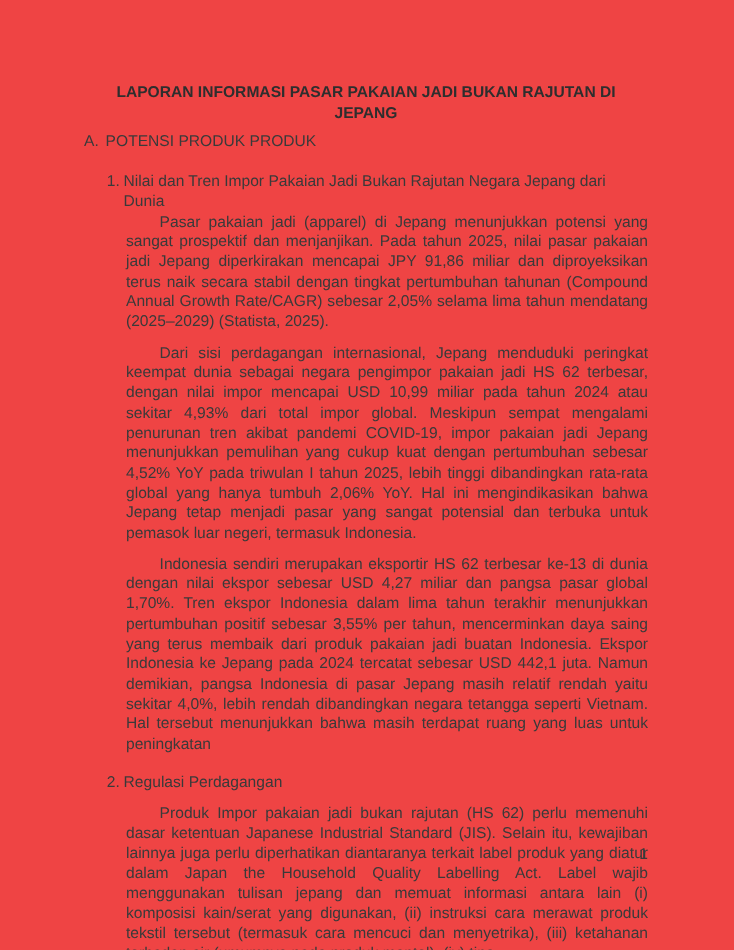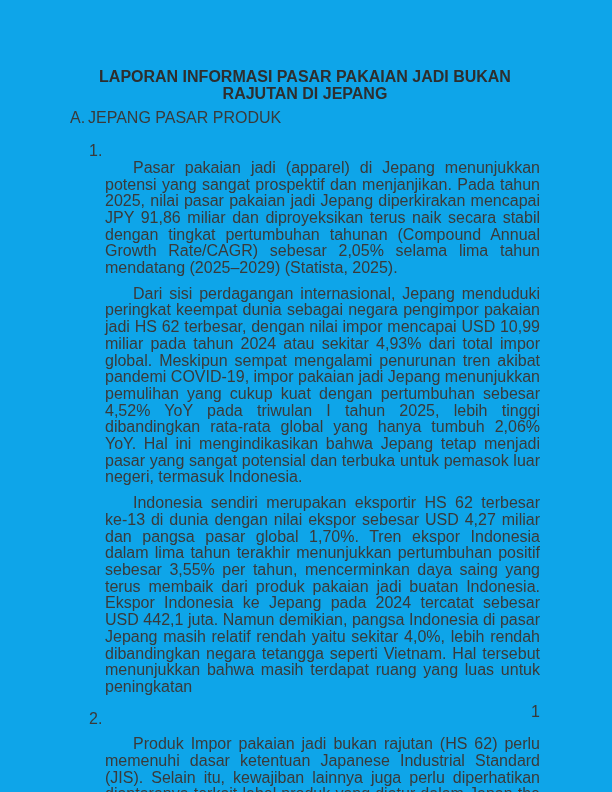--- a/index.html
+++ b/index.html
@@ -5,24 +5,24 @@
   html, body {
     margin: 0;
     padding: 0;
     background: #ffffff;
   }
   .page {
     position: relative;
     width: 612px;
     height: 792px;
     margin: 0;
-    background: #0ea5e9;
+    background: #ef4444;
     color: #3a3a3a;
     font-family: "Liberation Sans", sans-serif;
-    font-size: 16px;
+    font-size: 13px;
     line-height: 16.7px;
     box-sizing: border-box;
     padding: 69px 72px 0 70px;
     overflow: hidden;
   }
   .doc-title {
     text-align: center;
     font-weight: bold;
     color: #2e2e2e;
     margin: 0 0 8px 0;
@@ -64,37 +64,39 @@
 </style>
 </head>
 <body>
 
 <div class="page">
 
   <div class="doc-title">LAPORAN INFORMASI PASAR PAKAIAN JADI BUKAN RAJUTAN DI JEPANG</div>
 
   <div class="heading-row">
     <span class="heading-marker">A.</span>
-    <span class="heading-text">JEPANG PASAR PRODUK</span>
+    <span class="heading-text">POTENSI PRODUK PRODUK</span>
   </div>
 
   <div class="section-body">
 
     <div class="item-row">
       <span class="item-marker">1.</span>
+      <span class="item-label">Nilai dan Tren Impor Pakaian Jadi Bukan Rajutan Negara Jepang dari Dunia</span>
     </div>
 
     <div class="para">Pasar pakaian jadi (apparel) di Jepang menunjukkan potensi yang sangat prospektif dan menjanjikan. Pada tahun 2025, nilai pasar pakaian jadi Jepang diperkirakan mencapai JPY 91,86 miliar dan diproyeksikan terus naik secara stabil dengan tingkat pertumbuhan tahunan (Compound Annual Growth Rate/CAGR) sebesar 2,05% selama lima tahun mendatang (2025–2029) (Statista, 2025).</div>
 
     <div class="para">Dari sisi perdagangan internasional, Jepang menduduki peringkat keempat dunia sebagai negara pengimpor pakaian jadi HS 62 terbesar, dengan nilai impor mencapai USD 10,99 miliar pada tahun 2024 atau sekitar 4,93% dari total impor global. Meskipun sempat mengalami penurunan tren akibat pandemi COVID-19, impor pakaian jadi Jepang menunjukkan pemulihan yang cukup kuat dengan pertumbuhan sebesar 4,52% YoY pada triwulan I tahun 2025, lebih tinggi dibandingkan rata-rata global yang hanya tumbuh 2,06% YoY. Hal ini mengindikasikan bahwa Jepang tetap menjadi pasar yang sangat potensial dan terbuka untuk pemasok luar negeri, termasuk Indonesia.</div>
 
     <div class="para">Indonesia sendiri merupakan eksportir HS 62 terbesar ke-13 di dunia dengan nilai ekspor sebesar USD 4,27 miliar dan pangsa pasar global 1,70%. Tren ekspor Indonesia dalam lima tahun terakhir menunjukkan pertumbuhan positif sebesar 3,55% per tahun, mencerminkan daya saing yang terus membaik dari produk pakaian jadi buatan Indonesia. Ekspor Indonesia ke Jepang pada 2024 tercatat sebesar USD 442,1 juta. Namun demikian, pangsa Indonesia di pasar Jepang masih relatif rendah yaitu sekitar 4,0%, lebih rendah dibandingkan negara tetangga seperti Vietnam. Hal tersebut menunjukkan bahwa masih terdapat ruang yang luas untuk peningkatan</div>
 
     <div class="item-row item-gap-top item-gap-bottom">
       <span class="item-marker">2.</span>
+      <span class="item-label">Regulasi Perdagangan</span>
     </div>
 
     <div class="para">Produk Impor pakaian jadi bukan rajutan (HS 62) perlu memenuhi dasar ketentuan Japanese Industrial Standard (JIS). Selain itu, kewajiban lainnya juga perlu diperhatikan diantaranya terkait label produk yang diatur dalam Japan the Household Quality Labelling Act. Label wajib menggunakan tulisan jepang dan memuat informasi antara lain (i) komposisi kain/serat yang digunakan, (ii) instruksi cara merawat produk tekstil tersebut (termasuk cara mencuci dan menyetrika), (iii) ketahanan terhadap air (umumnya pada produk mantel), (iv) tipe</div>
 
   </div>
 
   <div class="page-number">1</div>
 
 </div>
 

